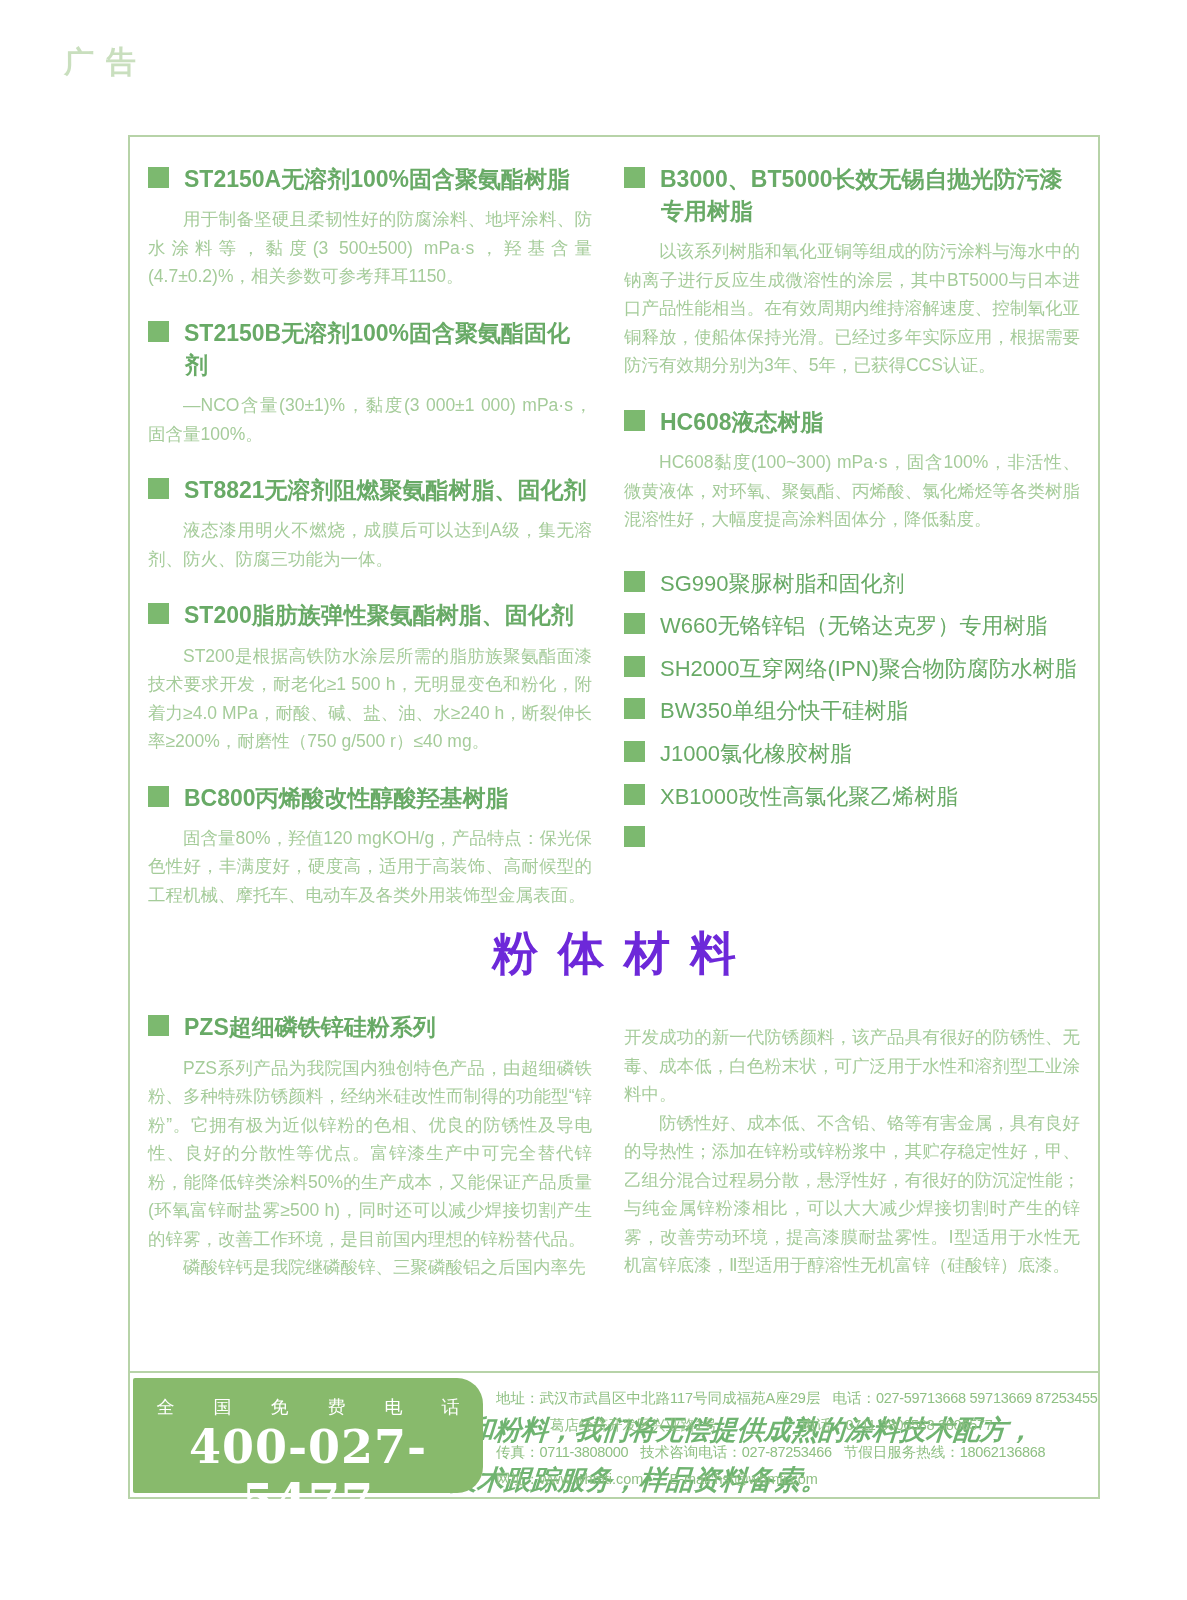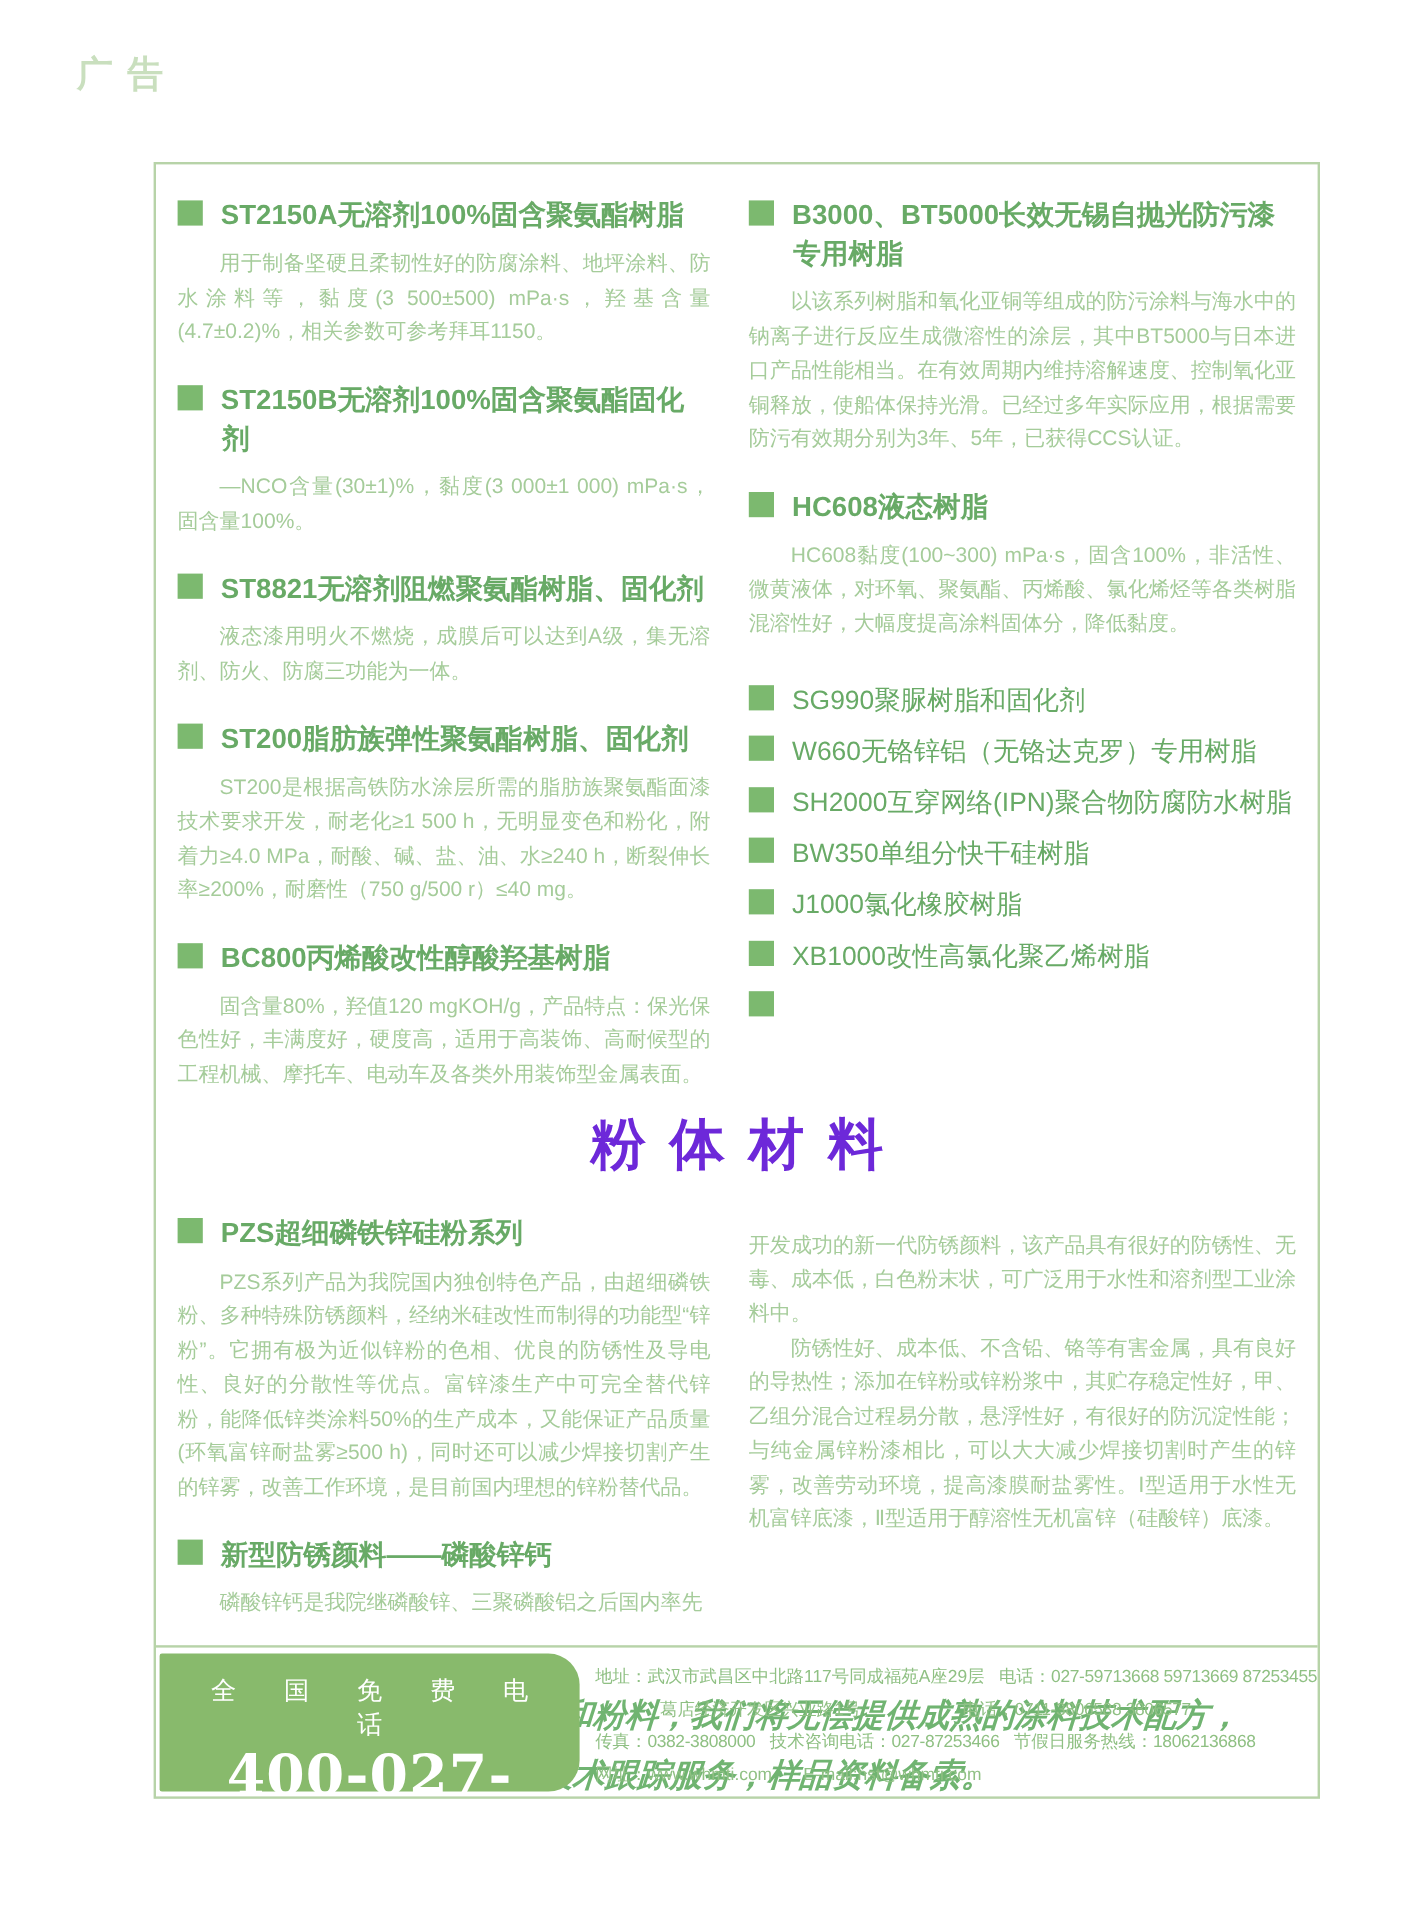--- a/index.html
+++ b/index.html
@@ -56,21 +56,21 @@
 
   .footer-bar{
     position:absolute;left:0;right:0;bottom:0;height:124px;
     border-top:2px solid #b7d3a8;
   }
   .hotline-box{
     position:absolute;left:3px;top:5px;bottom:4px;width:350px;
     background:#88ba6c;border-radius:2px 26px 26px 2px;color:#ffffff;
   }
   .hotline-label{
-    text-align:center;font-size:21px;letter-spacing:17px;padding-left:17px;
+    text-align:center;font-size:18px;letter-spacing:17px;padding-left:17px;
     margin-top:17px;
   }
   .hotline-number{
     text-align:center;font-family:"DejaVu Serif","Liberation Serif",serif;
     font-weight:bold;font-size:46px;margin-top:1px;letter-spacing:1px;
   }
   .contact-info{
     position:absolute;left:366px;top:12px;right:4px;
     color:#8fc083;font-size:14.5px;
   }
@@ -124,21 +124,20 @@
     </div>
   </div>
 
   <h2 class="powder-title">粉体材料</h2>
 
   <div class="two-col powder-row">
     <div class="col-l">
       <h3 class="section-title"><span class="bullet-sq"></span><span>PZS超细磷铁锌硅粉系列</span></h3>
       <p class="section-body">PZS系列产品为我院国内独创特色产品，由超细磷铁粉、多种特殊防锈颜料，经纳米硅改性而制得的功能型“锌粉”。它拥有极为近似锌粉的色相、优良的防锈性及导电性、良好的分散性等优点。富锌漆生产中可完全替代锌粉，能降低锌类涂料50%的生产成本，又能保证产品质量(环氧富锌耐盐雾≥500 h)，同时还可以减少焊接切割产生的锌雾，改善工作环境，是目前国内理想的锌粉替代品。</p>
 
-      <h3 class="section-title"><span class="bullet-sq"></span><span>新型防锈颜料——磷酸锌钙</span></h3>
       <p class="section-body">磷酸锌钙是我院继磷酸锌、三聚磷酸铝之后国内率先</p>
     </div>
 
     <div class="col-r">
       <p class="section-body cont-body">开发成功的新一代防锈颜料，该产品具有很好的防锈性、无毒、成本低，白色粉末状，可广泛用于水性和溶剂型工业涂料中。</p>
 
       <p class="section-body">防锈性好、成本低、不含铅、铬等有害金属，具有良好的导热性；添加在锌粉或锌粉浆中，其贮存稳定性好，甲、乙组分混合过程易分散，悬浮性好，有很好的防沉淀性能； 与纯金属锌粉漆相比，可以大大减少焊接切割时产生的锌雾，改善劳动环境，提高漆膜耐盐雾性。Ⅰ型适用于水性无机富锌底漆，Ⅱ型适用于醇溶性无机富锌（硅酸锌）底漆。</p>
     </div>
   </div>
 
@@ -153,21 +152,21 @@
       <div class="hotline-number">400-027-5477</div>
     </div>
     <div class="contact-info">
       <div class="contact-row">
         <span>地址：</span><span>武汉市武昌区中北路117号同成福苑A座29层</span><span class="gap-sm">电话：</span><span class="num">027-59713668 59713669 87253455</span>
       </div>
       <div class="contact-row">
         <span class="addr2">葛店经济开发区兴业路1号</span><span>电话：</span><span class="num">0711-3806588 3806577</span>
       </div>
       <div class="contact-row">
-        <span>传真：</span><span class="num">0382-3808000</span><span class="gap-sm">技术咨询电话：</span><span class="num">027-87253466</span><span class="gap-sm">节假日服务热线：</span><span class="num">18062136868</span>
+        <span>传真：</span><span class="num">0711-3808000</span><span class="gap-sm">技术咨询电话：</span><span class="num">027-87253466</span><span class="gap-sm">节假日服务热线：</span><span class="num">18062136868</span>
       </div>
       <div class="contact-row">
         <span>网址：</span><span>www.whmti.com</span><span class="gap-md">E-mail:hst@whmti.com</span>
       </div>
     </div>
   </div>
 
 </div>
 
 </body></html>

